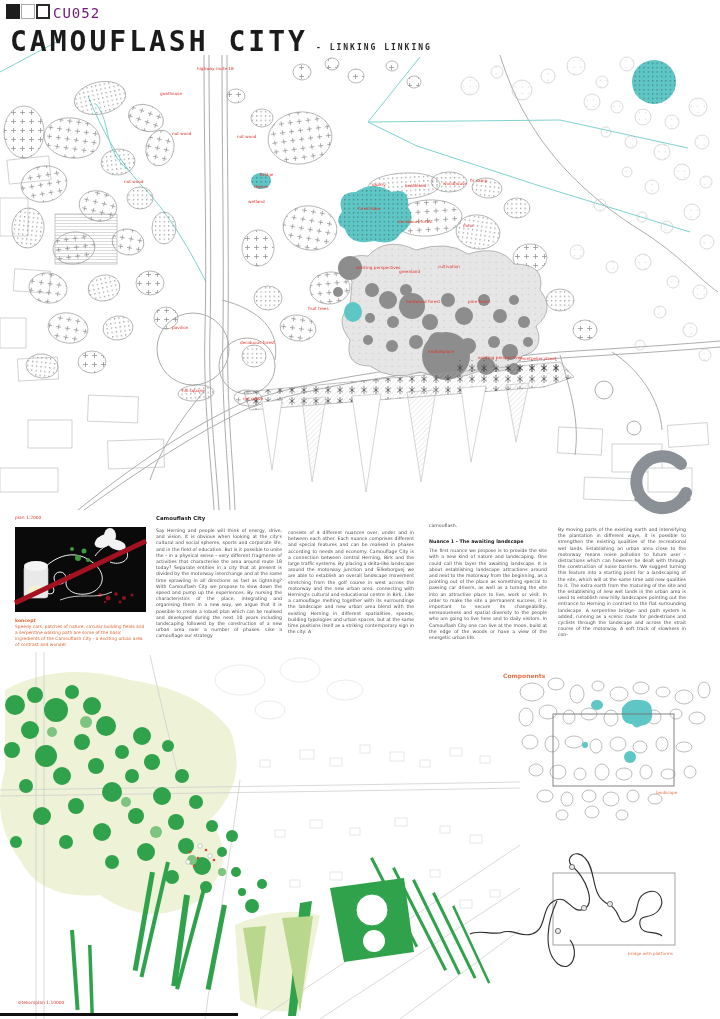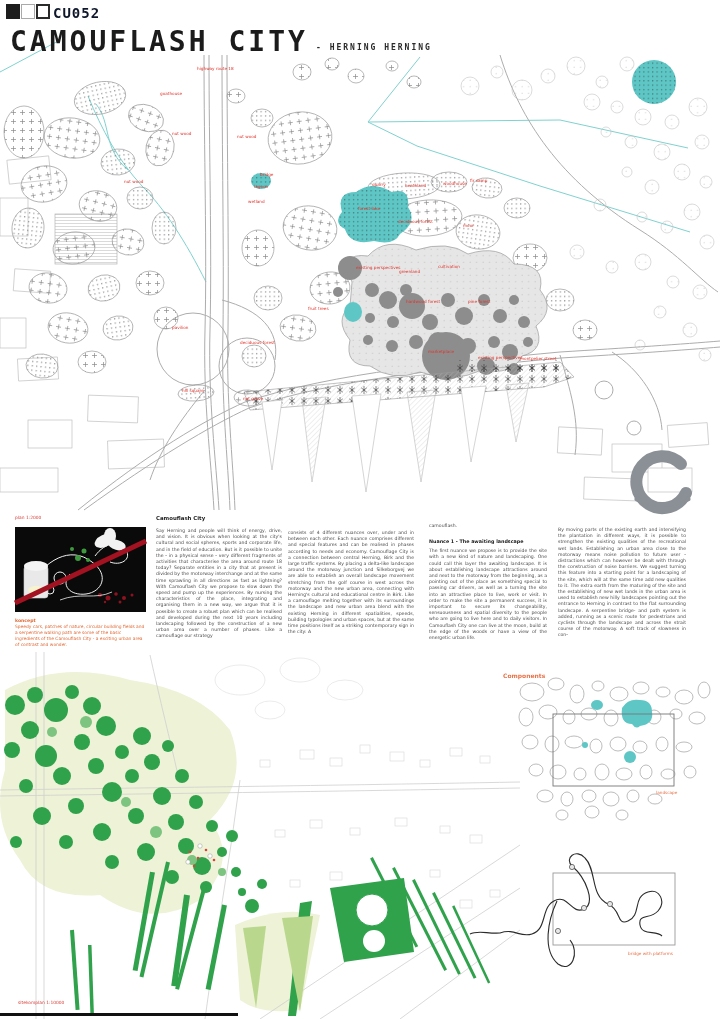--- a/index.html
+++ b/index.html
@@ -6,21 +6,21 @@
   .page{position:relative;width:720px;height:1019px;overflow:hidden;background:#fff;
         font-family:"DejaVu Sans",sans-serif;}
   svg.art{position:absolute;left:0;top:0;z-index:1;}
   
   .hdr-squares{position:absolute;left:6px;top:4px;display:flex;gap:1px;z-index:3;}
   .sq{width:14px;height:15px;box-sizing:border-box;}
   .sq1{background:#1d1d1d;}
   .sq2{background:#fff;border:1px solid #aaa;}
   .sq3{background:#fff;border:2px solid #2a2a2a;}
   .code{position:absolute;left:53px;top:5px;font-family:"DejaVu Sans Mono",monospace;
-        font-size:14px;font-weight:bold;color:#0f172a;letter-spacing:1px;z-index:3;}
+        font-size:14px;font-weight:normal;color:#701a75;letter-spacing:1px;z-index:3;}
   .title{position:absolute;left:10px;top:25px;font-family:"DejaVu Sans Mono",monospace;
         font-size:28px;font-weight:bold;color:#1b1b1b;letter-spacing:3px;white-space:nowrap;z-index:3;}
   .subtitle{position:absolute;left:316px;top:43px;font-family:"DejaVu Sans Mono",monospace;
         font-size:8px;font-weight:bold;color:#2a2a2a;letter-spacing:2px;z-index:3;}
   
   .ml{position:absolute;font-size:4.2px;line-height:5px;color:#e0352c;white-space:nowrap;z-index:3;}
   
   .t{font-size:4.6px;line-height:6.2px;color:#4c4c4c;text-align:justify;}
   .th{font-size:5.4px;font-weight:bold;color:#1c1c1c;margin:0 0 7px 0;}
   .col{position:absolute;z-index:3;}
@@ -495,21 +495,21 @@
   </g>
 </svg>
 
 <div class="hdr-squares">
   <span class="sq sq1"></span>
   <span class="sq sq2"></span>
   <span class="sq sq3"></span>
 </div>
 <div class="code">CU052</div>
 <div class="title">CAMOUFLASH CITY</div>
-<div class="subtitle">- HERNING HERNING</div>
+<div class="subtitle">- LINKING LINKING</div>
 
 <div>
   <span class="ml" style="left:197px;top:66px">highway route 18</span>
   <span class="ml" style="left:160px;top:91px">goathouse</span>
   <span class="ml" style="left:172px;top:131px">nut wood</span>
   <span class="ml" style="left:237px;top:134px">nut wood</span>
   <span class="ml" style="left:124px;top:179px">nut wood</span>
   <span class="ml" style="left:260px;top:172px">bridge</span>
   <span class="ml" style="left:254px;top:184px">lagoon</span>
   <span class="ml" style="left:248px;top:199px">wetland</span>

